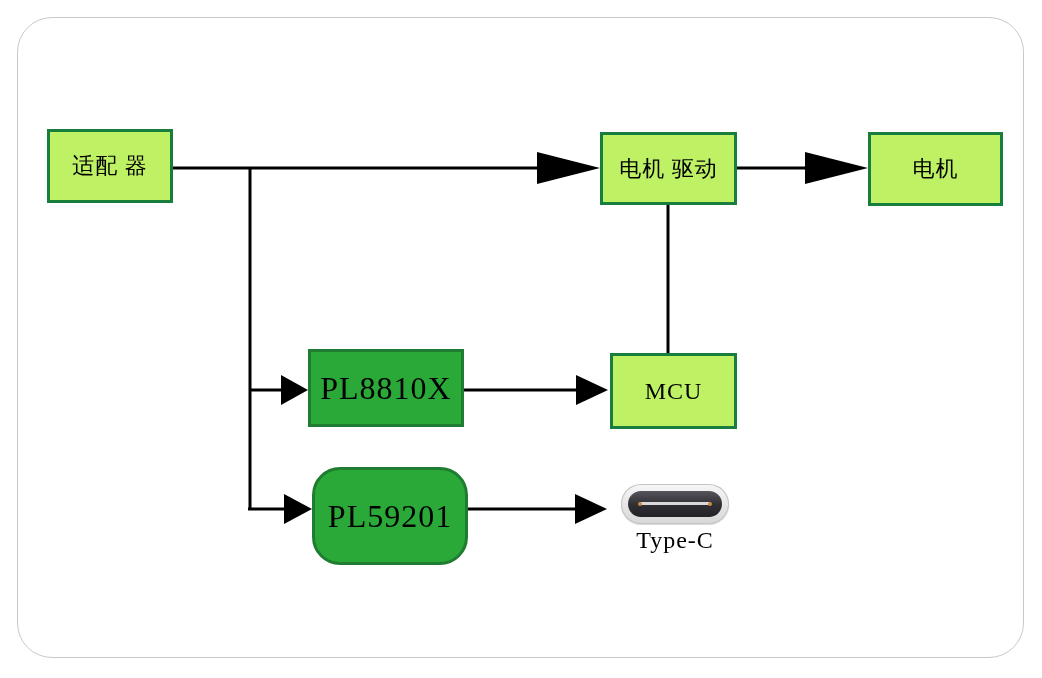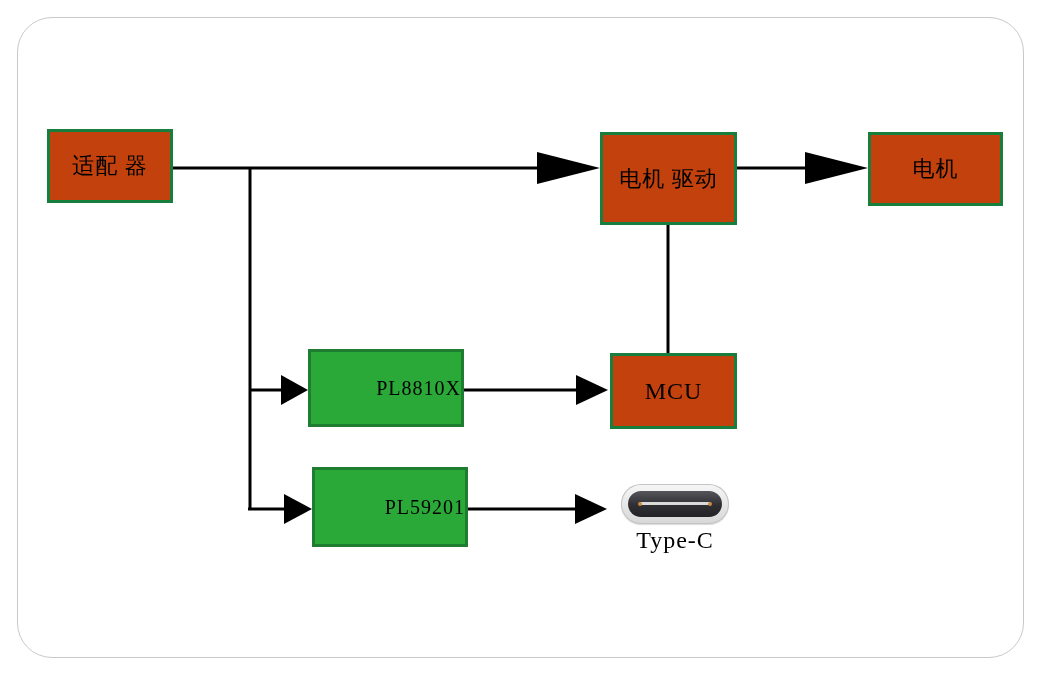--- a/index.html
+++ b/index.html
@@ -20,36 +20,35 @@
   .wires{position:absolute;left:0;top:0;width:1042px;height:678px;}
   .node{
     position:absolute;
     box-sizing:border-box;
     display:flex;align-items:center;justify-content:center;
     text-align:center;
     color:#000000;
     letter-spacing:1px;
   }
   .node-light{
-    background:#c2410c;
+    background:#bef264;
     border:3px solid #177e3e;
     font-size:22px;
   }
   .node-chip{
     background:#2aa838;
     border:3px solid #1f7d32;
-    font-size:20px;
-    justify-content:flex-end;
+    font-size:32px;
   }
   .node-adapter{left:47px;top:129px;width:126px;height:74px;}
-  .node-motor-driver{left:600px;top:132px;width:137px;height:93px;}
+  .node-motor-driver{left:600px;top:132px;width:137px;height:73px;}
   .node-motor{left:868px;top:132px;width:135px;height:74px;}
   .node-pl8810x{left:308px;top:349px;width:156px;height:78px;}
   .node-mcu{left:610px;top:353px;width:127px;height:76px;font-size:24px;}
-  .node-combo{left:312px;top:467px;width:156px;height:80px;line-height:30px;}
+  .node-combo{left:312px;top:467px;width:156px;height:98px;line-height:30px;border-radius:28px;}
   .combo-lines{display:block;}
 
   .typec{
     position:absolute;left:621px;top:484px;width:108px;height:40px;
     border-radius:20px;
     background:linear-gradient(180deg,#f6f6f6 0%,#e9e9e9 45%,#d7d7d7 100%);
     box-shadow:inset 0 0 0 1px #c4c4c4, 0 1px 1px rgba(0,0,0,0.15);
     display:flex;align-items:center;justify-content:center;
   }
   .typec-port{

